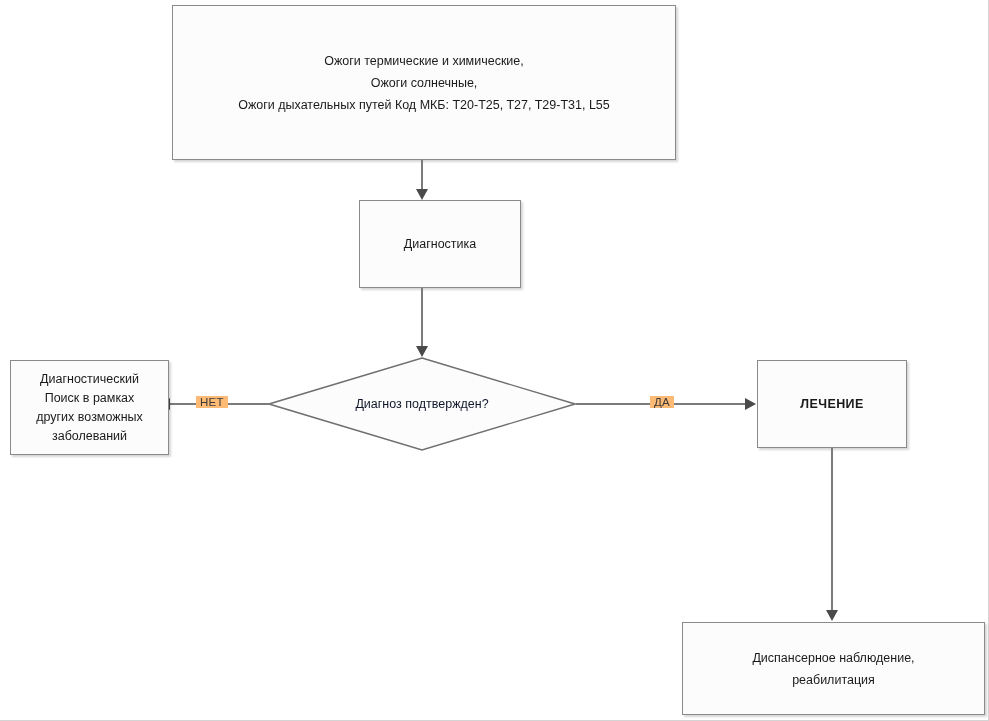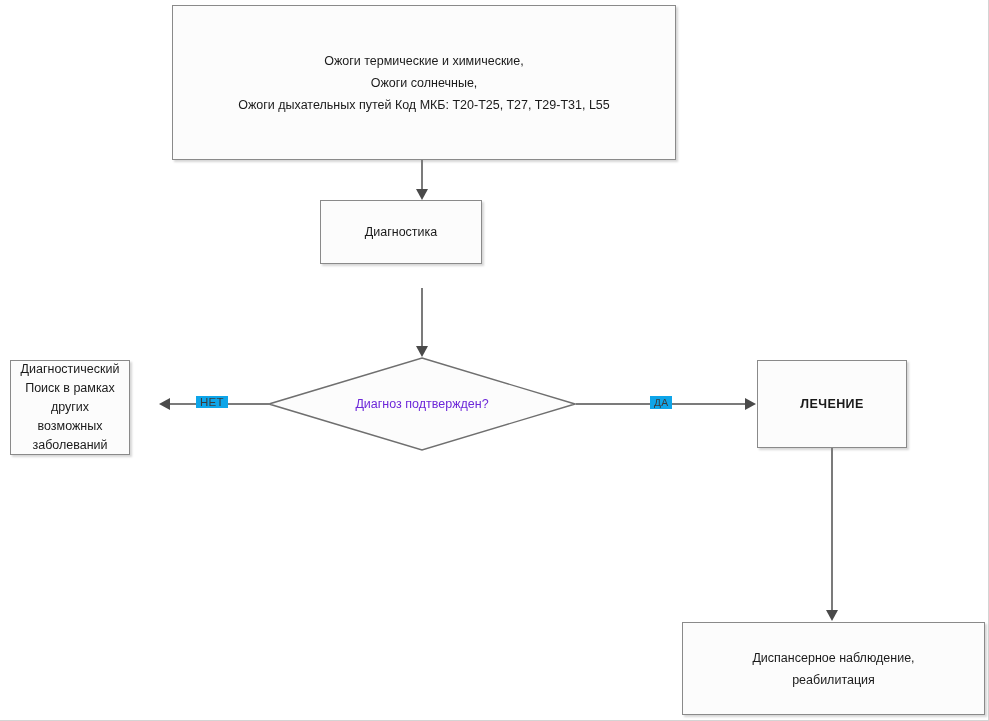--- a/index.html
+++ b/index.html
@@ -48,28 +48,28 @@
   }
 
   
   #node-diagnoses {
     left: 172px; top: 5px;
     width: 504px; height: 155px;
     font-size: 12.5px;
     line-height: 22px;
   }
   #node-diagnostics {
-    left: 320px; top: 200px;
-    width: 162px; height: 64px;
+    left: 359px; top: 200px;
+    width: 162px; height: 88px;
     font-size: 12.5px;
     line-height: 18px;
   }
   #node-diff-search {
     left: 10px; top: 360px;
-    width: 120px; height: 95px;
+    width: 159px; height: 95px;
     font-size: 12.5px;
     line-height: 19px;
   }
   #node-treatment {
     left: 757px; top: 360px;
     width: 150px; height: 88px;
     font-size: 12.5px;
     line-height: 18px;
     letter-spacing: 0.4px;
     font-weight: bold;
@@ -94,21 +94,21 @@
     display: block;
   }
   #node-decision .diamond-label {
     position: absolute;
     left: 0; top: 0;
     width: 100%; height: 100%;
     display: flex;
     align-items: center;
     justify-content: center;
     font-size: 12.5px;
-    color: #6d28d9;
+    color: #0f172a;
     text-align: center;
   }
 
   
   .conn {
     position: absolute;
     background: #7b7b7b;
   }
   .conn.v { width: 1.6px; }
   .conn.h { height: 1.6px; }
@@ -130,21 +130,21 @@
   .arrowhead.right {
     border-top: 6px solid transparent;
     border-bottom: 6px solid transparent;
     border-left: 11px solid #4a4a4a;
   }
 
   .edge-label {
     position: absolute;
     font-size: 11.5px;
     color: #3b3b3b;
-    background: #0ea5e9;
+    background: #fdba74;
     padding: 0 4px;
     letter-spacing: 0.3px;
     white-space: nowrap;
   }
 </style>
 </head>
 <body>
 
 <div id="canvas">
 
@@ -179,21 +179,21 @@
 
   <div class="node" id="node-diff-search">
     <span class="label">Диагностический
 Поиск в рамках
 других возможных
 заболеваний</span>
   </div>
 
   <div class="conn h" style="left:576px; top:403px; width:170px;"></div>
   <div class="arrowhead right" style="left:745px; top:398px;"></div>
-  <div class="edge-label" style="left:650px; top:396px;font-family:Liberation Mono, monospace;">ДА</div>
+  <div class="edge-label" style="left:650px; top:396px;">ДА</div>
 
   <div class="node" id="node-treatment">
     <span class="label">ЛЕЧЕНИЕ</span>
   </div>
 
   <div class="conn v" style="left:831px; top:448px; height:164px;"></div>
   <div class="arrowhead down" style="left:826px; top:610px;"></div>
 
   <div class="node" id="node-followup">
     <span class="label">Диспансерное наблюдение,

